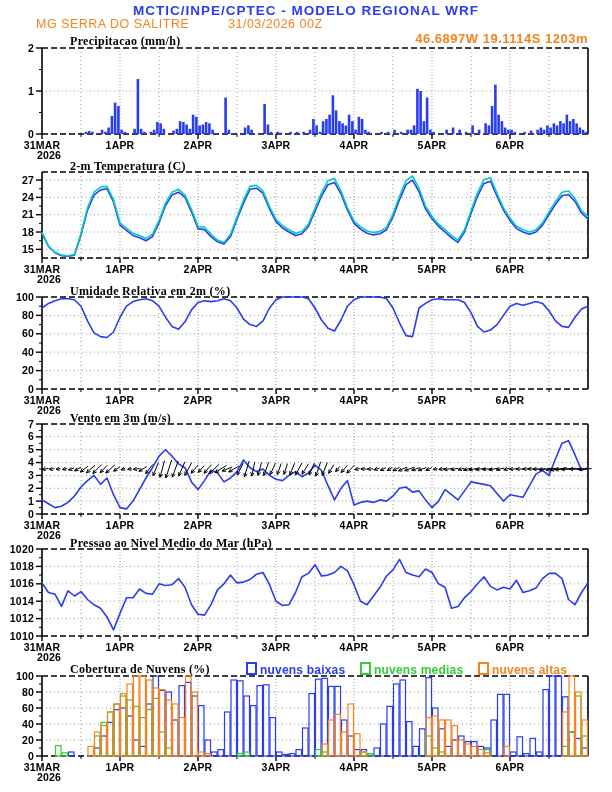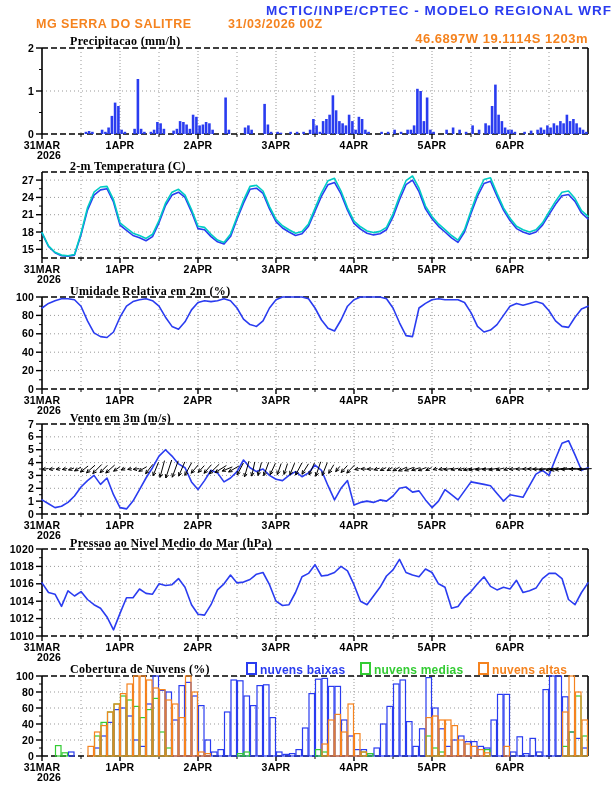--- a/index.html
+++ b/index.html
@@ -1,21 +1,21 @@
 <!DOCTYPE html>
 <html style="--blue: #2a3cf0; --cyan: #00ccc4; --green: #33cc33; --orange: #f5831f; --grid: #999999; --black: #000000;"><head>
 <meta charset="utf-8">
 <style>
   html,body{margin:0;padding:0;background:#fff;}
   .page{position:relative;width:612px;height:792px;background:#fff;overflow:hidden;
         font-family:"Liberation Sans",sans-serif;}
-  .hdr1{position:absolute;top:3px;left:0;width:612px;text-align:right;
+  .hdr1{position:absolute;top:3px;left:0;width:612px;text-align:center;
         font-size:13.5px;font-weight:bold;letter-spacing:1px;color:var(--blue);}
   .hdr2{position:absolute;top:17px;left:0;width:612px;height:14px;color:var(--orange);
-        font-size:12.5px;font-weight:bold;letter-spacing:.5px;}
+        font-size:12.5px;font-weight:normal;letter-spacing:.5px;}
   .hdr2 .station{position:absolute;left:36px;}
   .hdr2 .run{position:absolute;left:228px;}
   .coords{position:absolute;top:31px;right:24px;color:var(--orange);
         font-size:13px;font-weight:bold;letter-spacing:.5px;}
   .ptitle{position:absolute;left:70px;font-size:12px;font-weight:bold;color:#000;letter-spacing:.3px;font-family:Liberation Serif, serif;}
   .ptitle.cyan{left:auto;right:24px;color:var(--cyan);}
   .legend-item{position:absolute;font-size:12px;font-weight:bold;letter-spacing:.2px;}
   .legend-item .sq{display:inline-block;width:7px;height:9px;border:2px solid;vertical-align:-1px;margin-right:3px;background:#fff;}
   .li-baixas{color:var(--blue);}  .li-baixas .sq{border-color:var(--blue);}
   .li-medias{color:var(--green);} .li-medias .sq{border-color:var(--green);}

